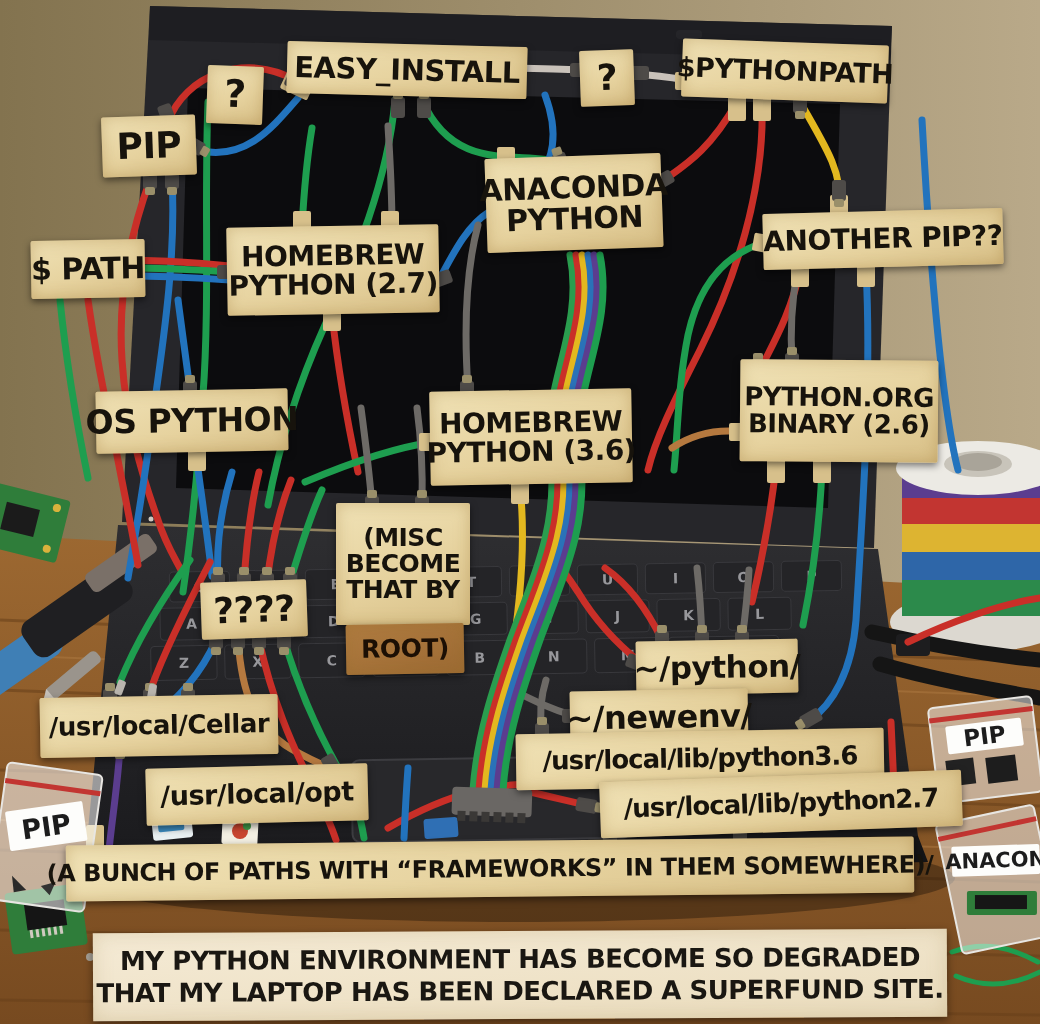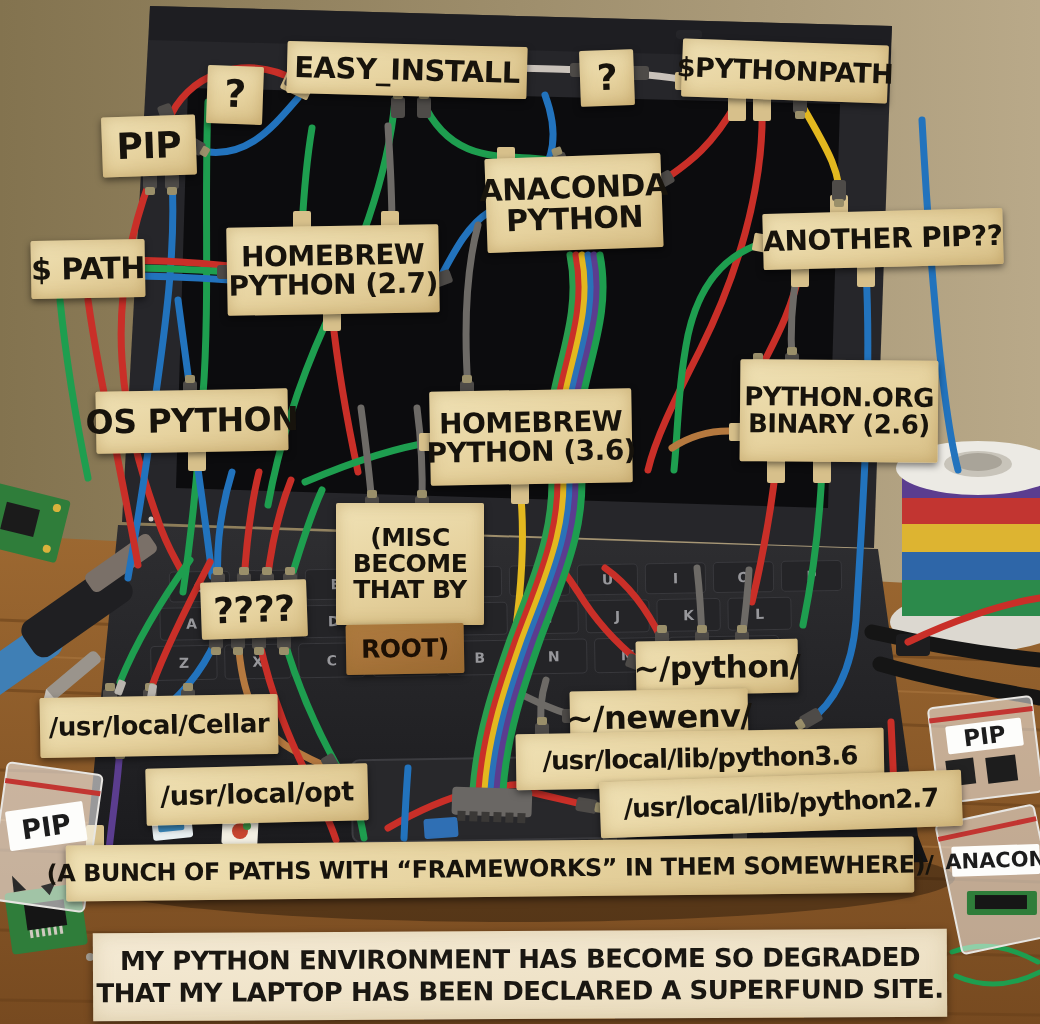--- a/index.html
+++ b/index.html
@@ -439,21 +439,21 @@
       <span>PYTHON.ORG</span>
       <span>BINARY (2.6)</span>
     </div>
 <div class="tag" style="left:96px;top:390px;width:192px;height:62px;font-size:33px;transform:rotate(-1deg)">
       <span>OS PYTHON</span>
     </div>
 <div class="tag" style="left:430px;top:390px;width:202px;height:94px;font-size:28px;transform:rotate(-1deg)">
       <span>HOMEBREW</span>
       <span>PYTHON (3.6)</span>
     </div>
-<div class="tag" style="left:336px;top:503px;width:148px;height:122px;font-size:25px;transform:rotate(0deg)">
+<div class="tag" style="left:336px;top:503px;width:134px;height:122px;font-size:25px;transform:rotate(0deg)">
       <span>(MISC</span>
       <span>BECOME</span>
       <span>THAT BY</span>
     </div>
 <div class="tag dark" style="left:346px;top:624px;width:118px;height:50px;font-size:25px;transform:rotate(-1deg)">
       <span>ROOT)</span>
     </div>
 <div class="tag" style="left:201px;top:581px;width:106px;height:57px;font-size:36px;transform:rotate(-2deg)">
       <span>????</span>
     </div>

